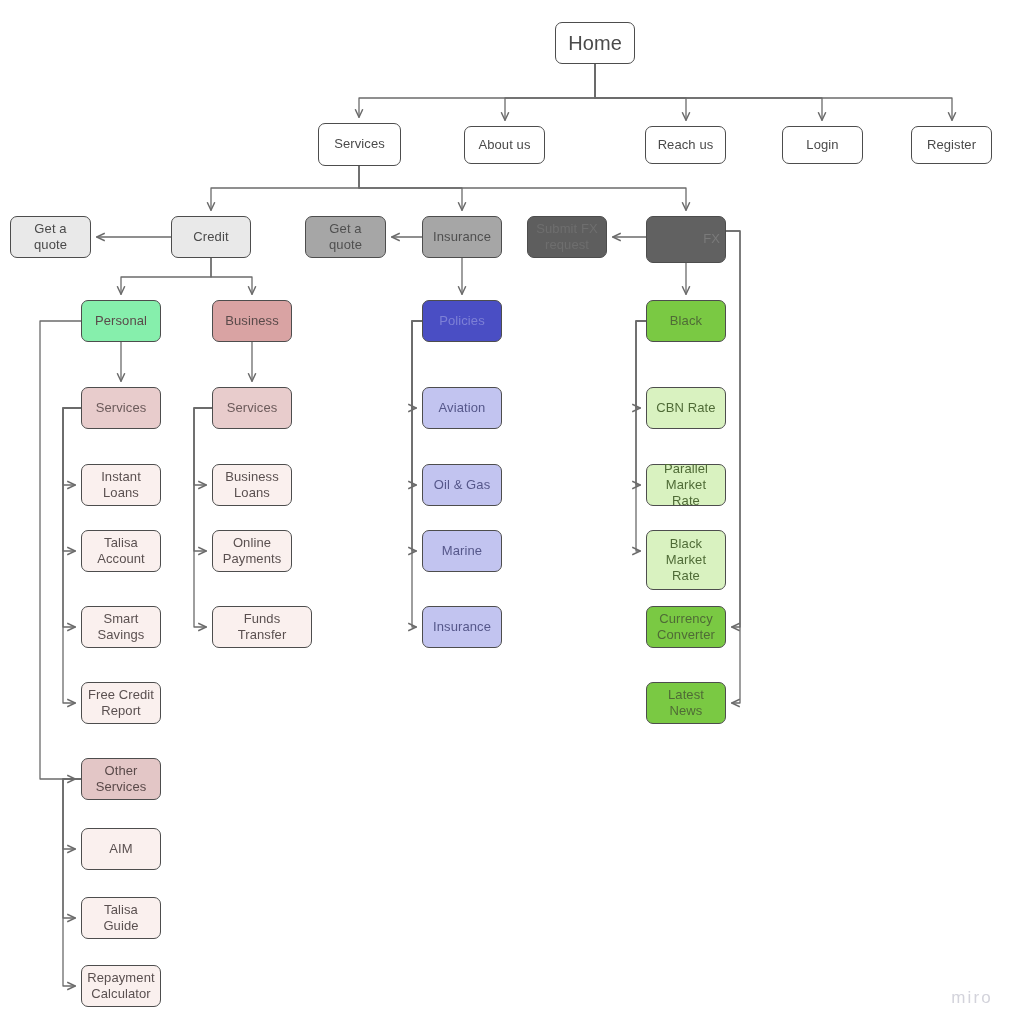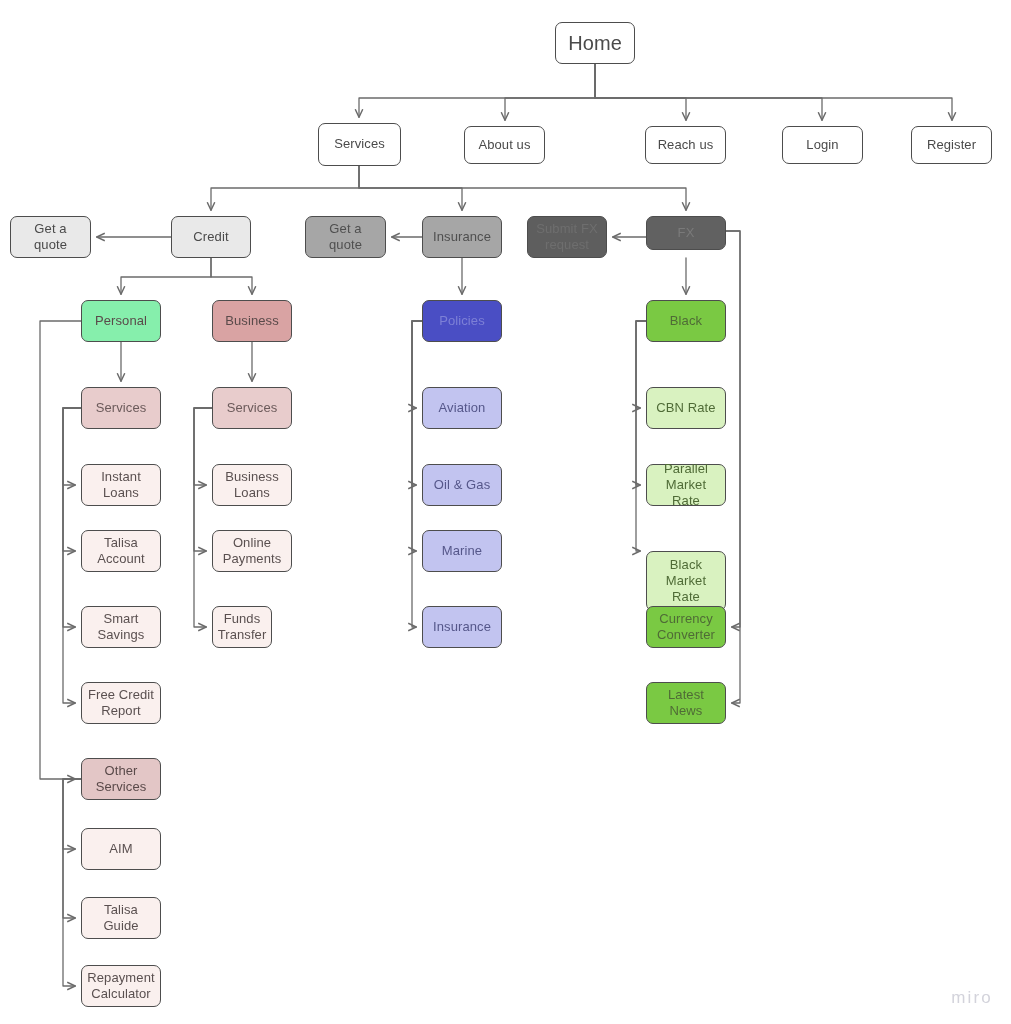--- a/index.html
+++ b/index.html
@@ -114,21 +114,21 @@
       <div class="node" style="left: 305px; top: 216px; width: 81px; height: 42px; background: rgb(166, 166, 166); color: rgb(79, 79, 79); border-color: rgb(77, 77, 77);">
         <span class="lbl">Get a quote</span>
       </div>
       <div class="node" style="left: 422px; top: 216px; width: 80px; height: 42px; background: rgb(166, 166, 166); color: rgb(79, 79, 79); border-color: rgb(77, 77, 77);">
         <span class="lbl">Insurance</span>
       </div>
       <div class="node" style="left: 527px; top: 216px; width: 80px; height: 42px; background: rgb(94, 94, 94); color: rgb(110, 110, 110); border-color: rgb(77, 77, 77);">
         <span class="lbl">Submit FX
 request</span>
       </div>
-      <div class="node" style="left: 646px; top: 216px; width: 80px; height: 34px; background: rgb(97, 97, 97); color: rgb(122, 122, 122); border-color: rgb(77, 77, 77);">
+      <div class="node" style="left: 646px; top: 216px; width: 80px; height: 47px; background: rgb(97, 97, 97); color: rgb(122, 122, 122); border-color: rgb(77, 77, 77); justify-content: flex-end;">
         <span class="lbl">FX</span>
       </div>
       <div class="node" style="left: 81px; top: 300px; width: 80px; height: 42px; background: #86efac; color: rgb(90, 74, 74); border-color: rgb(77, 77, 77);">
         <span class="lbl">Personal</span>
       </div>
       <div class="node" style="left: 212px; top: 300px; width: 80px; height: 42px; background: rgb(217, 163, 163); color: rgb(90, 74, 74); border-color: rgb(77, 77, 77);">
         <span class="lbl">Business</span>
       </div>
       <div class="node" style="left: 81px; top: 387px; width: 80px; height: 42px; background: rgb(232, 204, 204); color: rgb(107, 90, 90); border-color: rgb(77, 77, 77);">
         <span class="lbl">Services</span>
@@ -162,21 +162,21 @@
         <span class="lbl">Repayment
 Calculator</span>
       </div>
       <div class="node" style="left: 212px; top: 464px; width: 80px; height: 42px; background: rgb(250, 240, 238); color: rgb(90, 80, 80); border-color: rgb(77, 77, 77);">
         <span class="lbl">Business Loans</span>
       </div>
       <div class="node" style="left: 212px; top: 530px; width: 80px; height: 42px; background: rgb(250, 240, 238); color: rgb(90, 80, 80); border-color: rgb(77, 77, 77);">
         <span class="lbl">Online
 Payments</span>
       </div>
-      <div class="node" style="left: 212px; top: 606px; width: 60px; height: 42px; background: rgb(250, 240, 238); color: rgb(90, 80, 80); border-color: rgb(77, 77, 77);">
+      <div class="node" style="left: 212px; top: 606px; width: 100px; height: 42px; background: rgb(250, 240, 238); color: rgb(90, 80, 80); border-color: rgb(77, 77, 77);">
         <span class="lbl">Funds Transfer</span>
       </div>
       <div class="node" style="left: 422px; top: 300px; width: 80px; height: 42px; background: rgb(74, 78, 196); color: rgb(125, 128, 214); border-color: rgb(77, 77, 77);">
         <span class="lbl">Policies</span>
       </div>
       <div class="node" style="left: 422px; top: 387px; width: 80px; height: 42px; background: rgb(194, 196, 240); color: rgb(85, 87, 138); border-color: rgb(77, 77, 77);">
         <span class="lbl">Aviation</span>
       </div>
       <div class="node" style="left: 422px; top: 464px; width: 80px; height: 42px; background: rgb(194, 196, 240); color: rgb(85, 87, 138); border-color: rgb(77, 77, 77);">
         <span class="lbl">Oil &amp; Gas</span>
@@ -190,21 +190,21 @@
       <div class="node" style="left: 646px; top: 300px; width: 80px; height: 42px; background: rgb(122, 201, 67); color: rgb(79, 107, 54); border-color: rgb(77, 77, 77);">
         <span class="lbl">Black</span>
       </div>
       <div class="node" style="left: 646px; top: 387px; width: 80px; height: 42px; background: rgb(217, 242, 192); color: rgb(79, 107, 54); border-color: rgb(77, 77, 77);">
         <span class="lbl">CBN Rate</span>
       </div>
       <div class="node" style="left: 646px; top: 464px; width: 80px; height: 42px; background: rgb(217, 242, 192); color: rgb(79, 107, 54); border-color: rgb(77, 77, 77);">
         <span class="lbl">Parallel Market
 Rate</span>
       </div>
-      <div class="node" style="left: 646px; top: 530px; width: 80px; height: 60px; background: rgb(217, 242, 192); color: rgb(79, 107, 54); border-color: rgb(77, 77, 77); margin-top: 21px;">
+      <div class="node" style="left: 646px; top: 530px; width: 80px; height: 60px; background: rgb(217, 242, 192); color: rgb(79, 107, 54); border-color: rgb(77, 77, 77);">
         <span class="lbl">Black Market
 Rate</span>
       </div>
       <div class="node" style="left: 646px; top: 606px; width: 80px; height: 42px; background: rgb(122, 201, 67); color: rgb(79, 107, 54); border-color: rgb(77, 77, 77);">
         <span class="lbl">Currency
 Converter</span>
       </div>
       <div class="node" style="left: 646px; top: 682px; width: 80px; height: 42px; background: rgb(122, 201, 67); color: rgb(79, 107, 54); border-color: rgb(77, 77, 77);">
         <span class="lbl">Latest News</span>
       </div>

